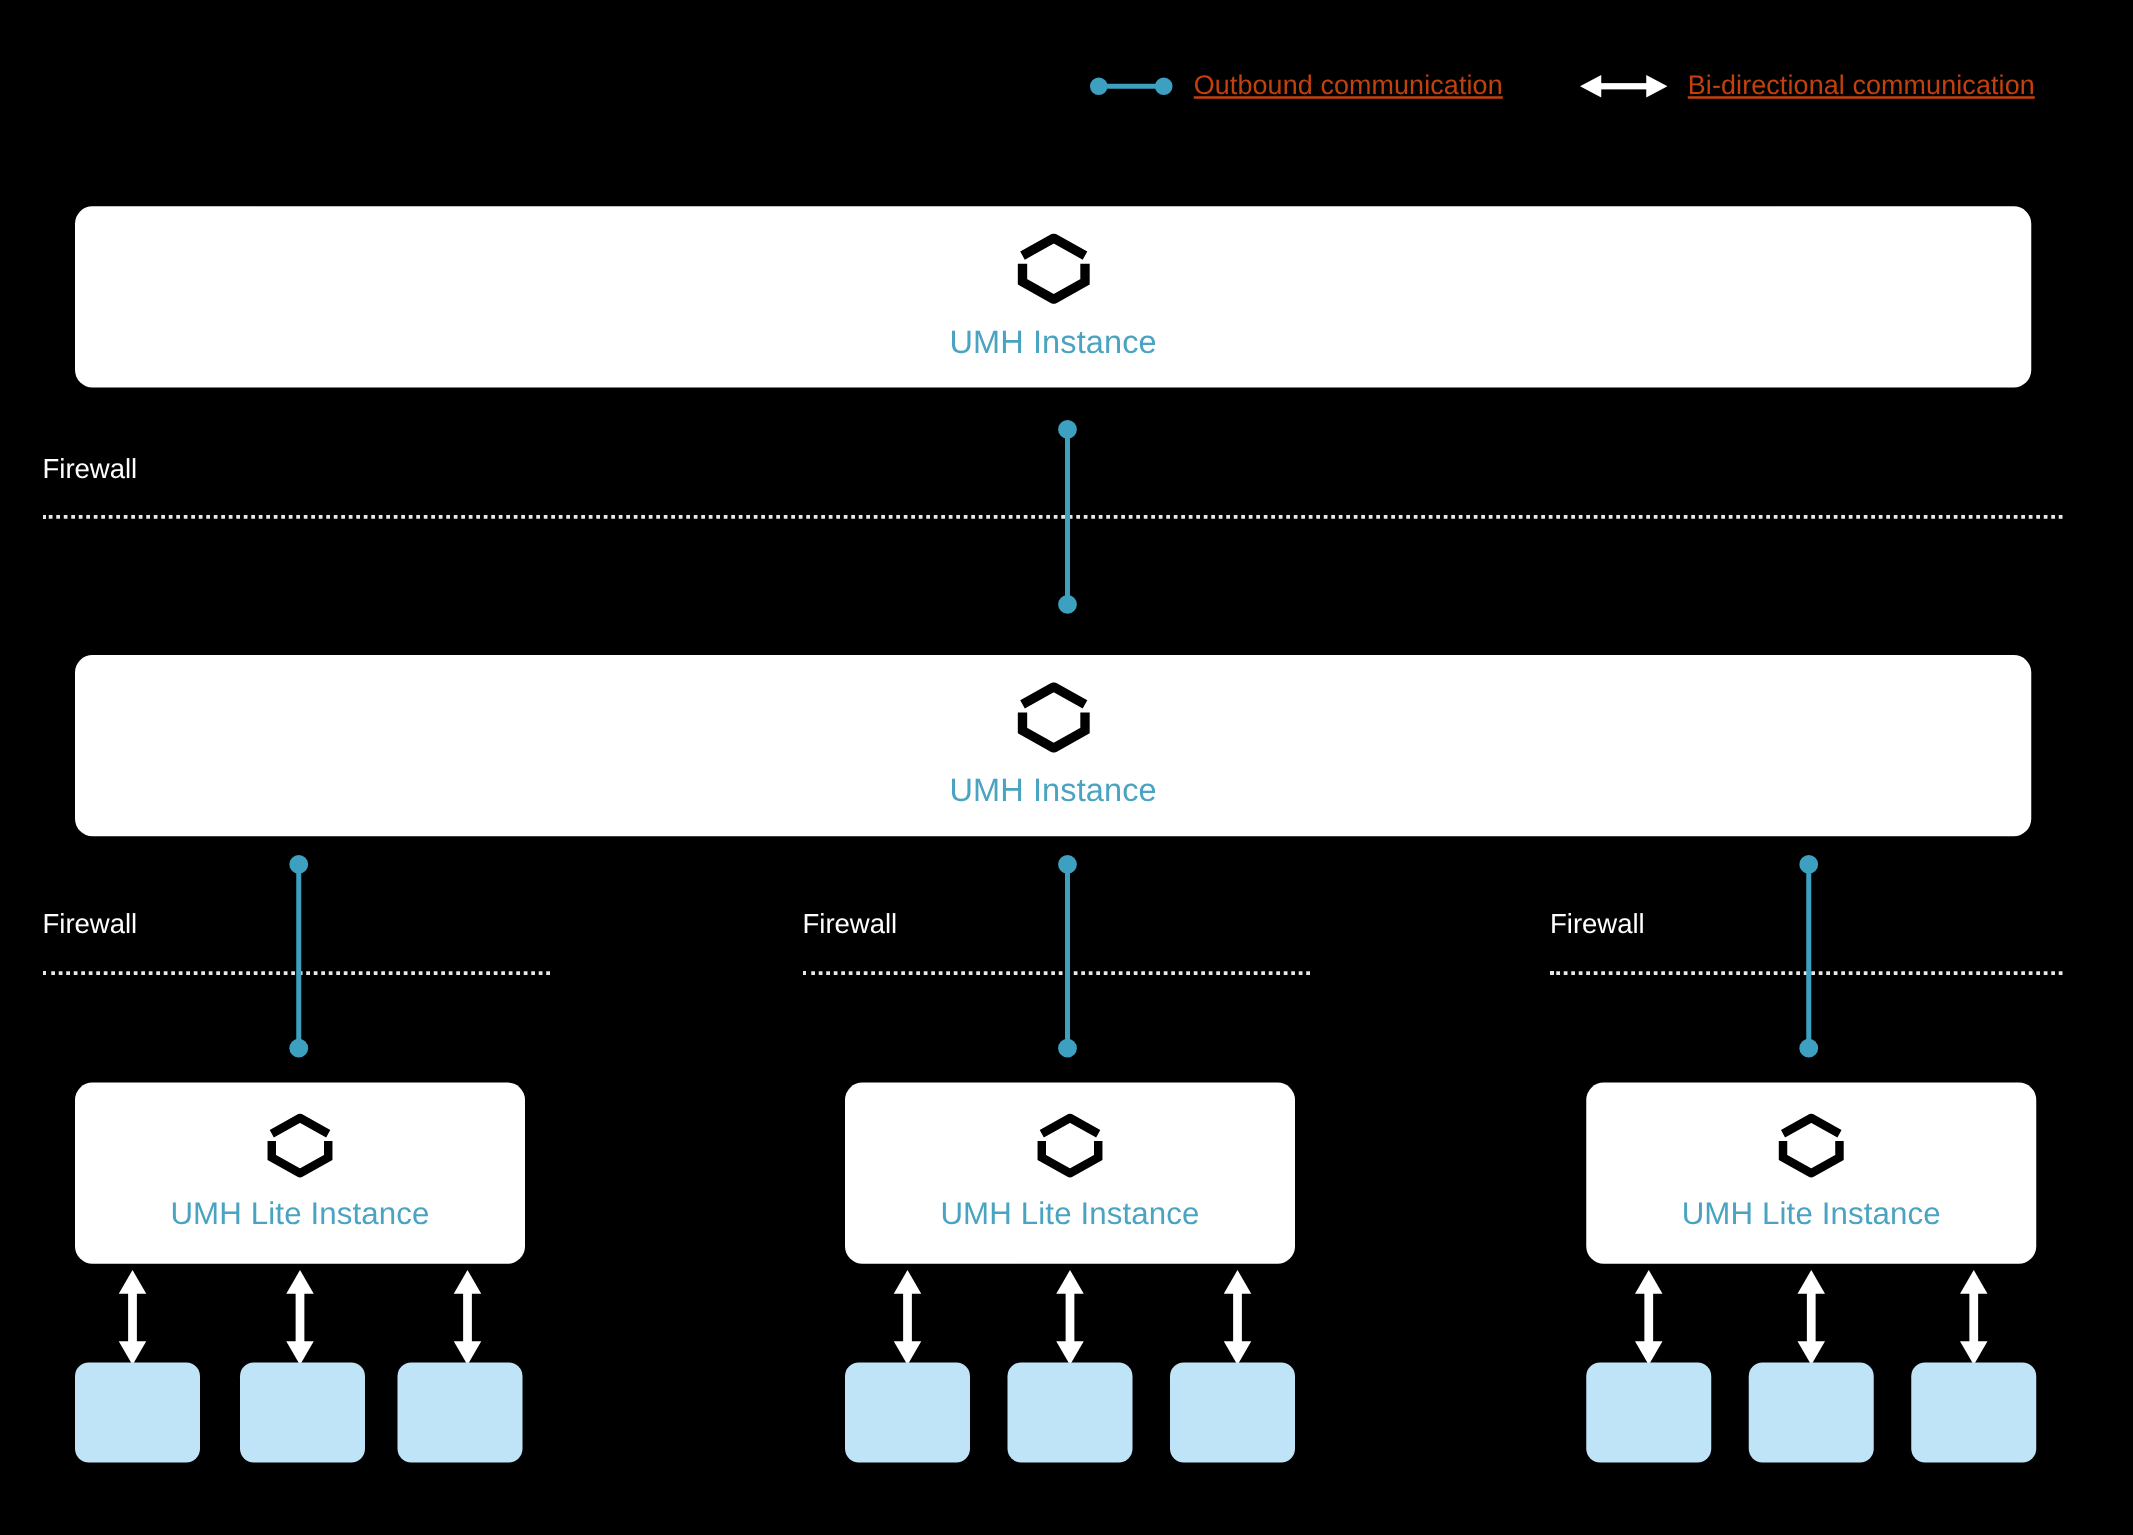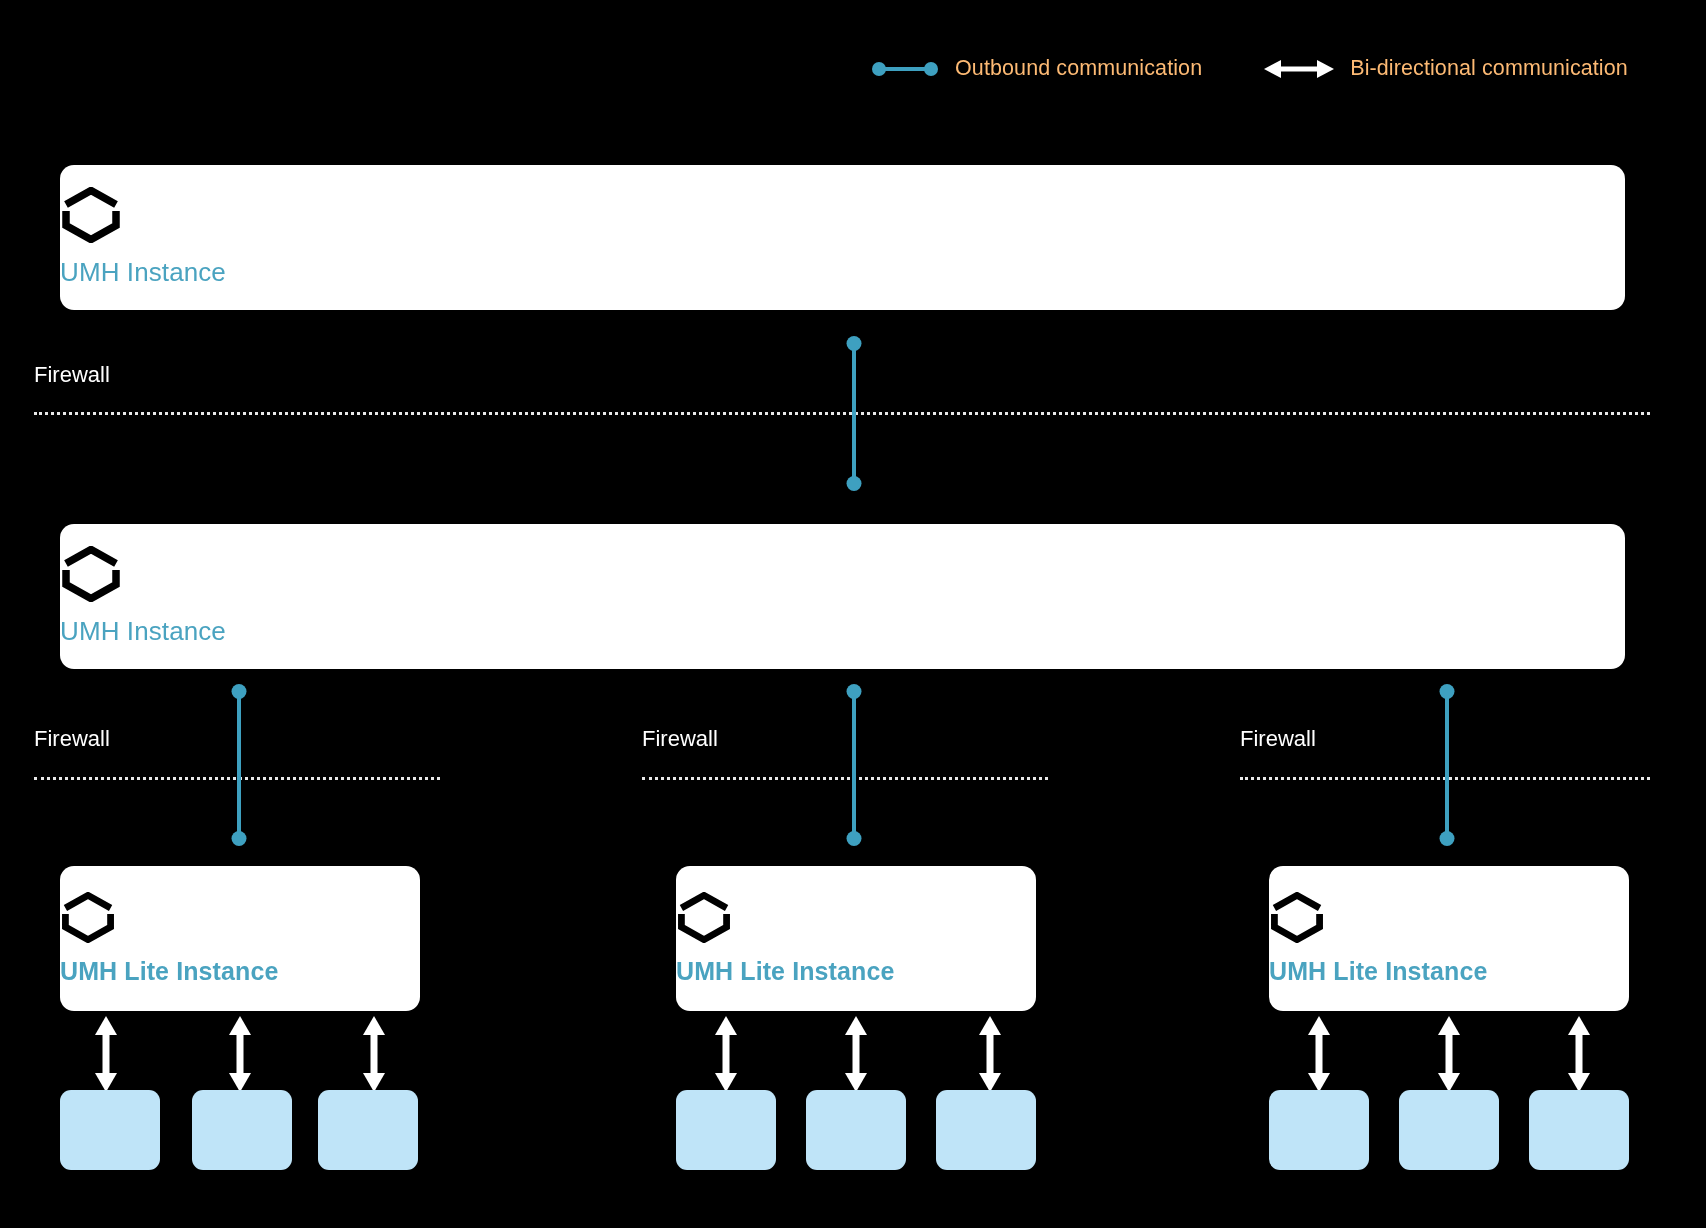--- a/index.html
+++ b/index.html
@@ -27,24 +27,25 @@
     left: 872px;
     display: flex;
     align-items: center;
     gap: 0;
   }
   .legend-item {
     display: flex;
     align-items: center;
   }
   .legend-label {
-    color: #fdba74;
+    color: #c2410c;
     font-size: 21.5px;
     letter-spacing: 0.1px;
     white-space: nowrap;
+    text-decoration: underline;
   }
   .legend-outbound-glyph {
     position: relative;
     width: 66px;
     height: 16px;
     margin-right: 17px;
   }
   .legend-outbound-glyph .lg-line {
     position: absolute;
     left: 7px;
@@ -72,35 +73,35 @@
   }
 
   
   .node-box {
     position: absolute;
     background: #ffffff;
     border-radius: 14px;
     box-sizing: border-box;
     display: flex;
     flex-direction: column;
+    align-items: center;
     justify-content: center;
   }
   .node-box .hex-icon {
     display: block;
   }
   .node-label {
     color: #4aa3c0;
     font-size: 26px;
     letter-spacing: 0.1px;
     margin-top: 10px;
     white-space: nowrap;
   }
   .node-box.lite .node-label {
     font-size: 25px;
-    font-weight: bold;
   }
 
   
   .firewall {
     position: absolute;
   }
   .firewall-label {
     position: absolute;
     color: #ffffff;
     font-size: 22px;

